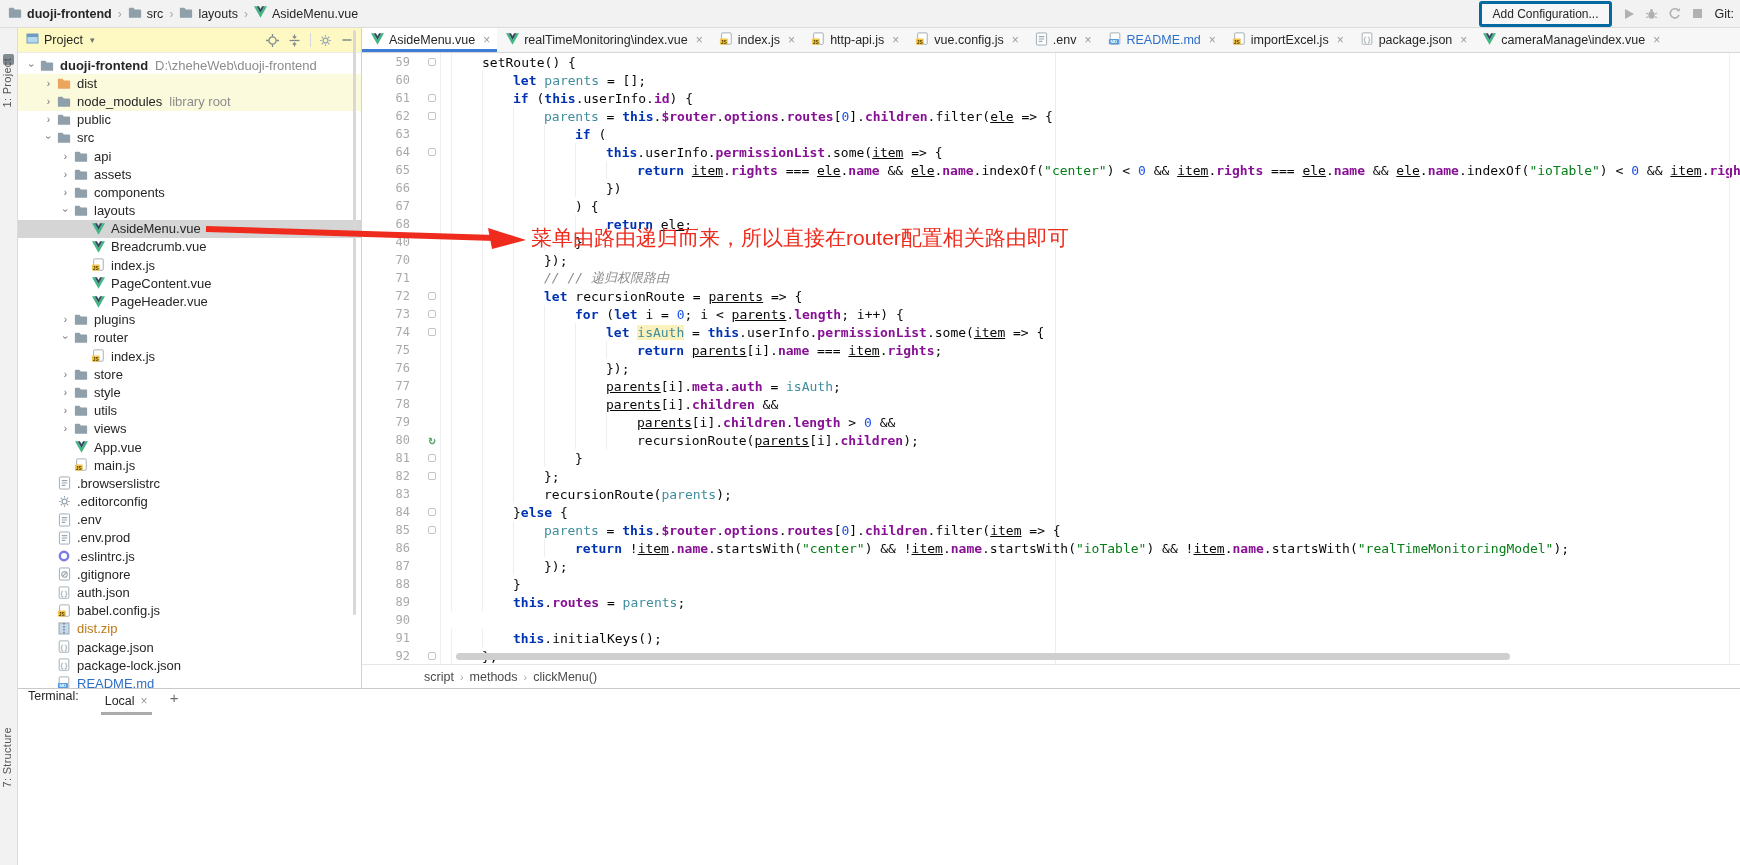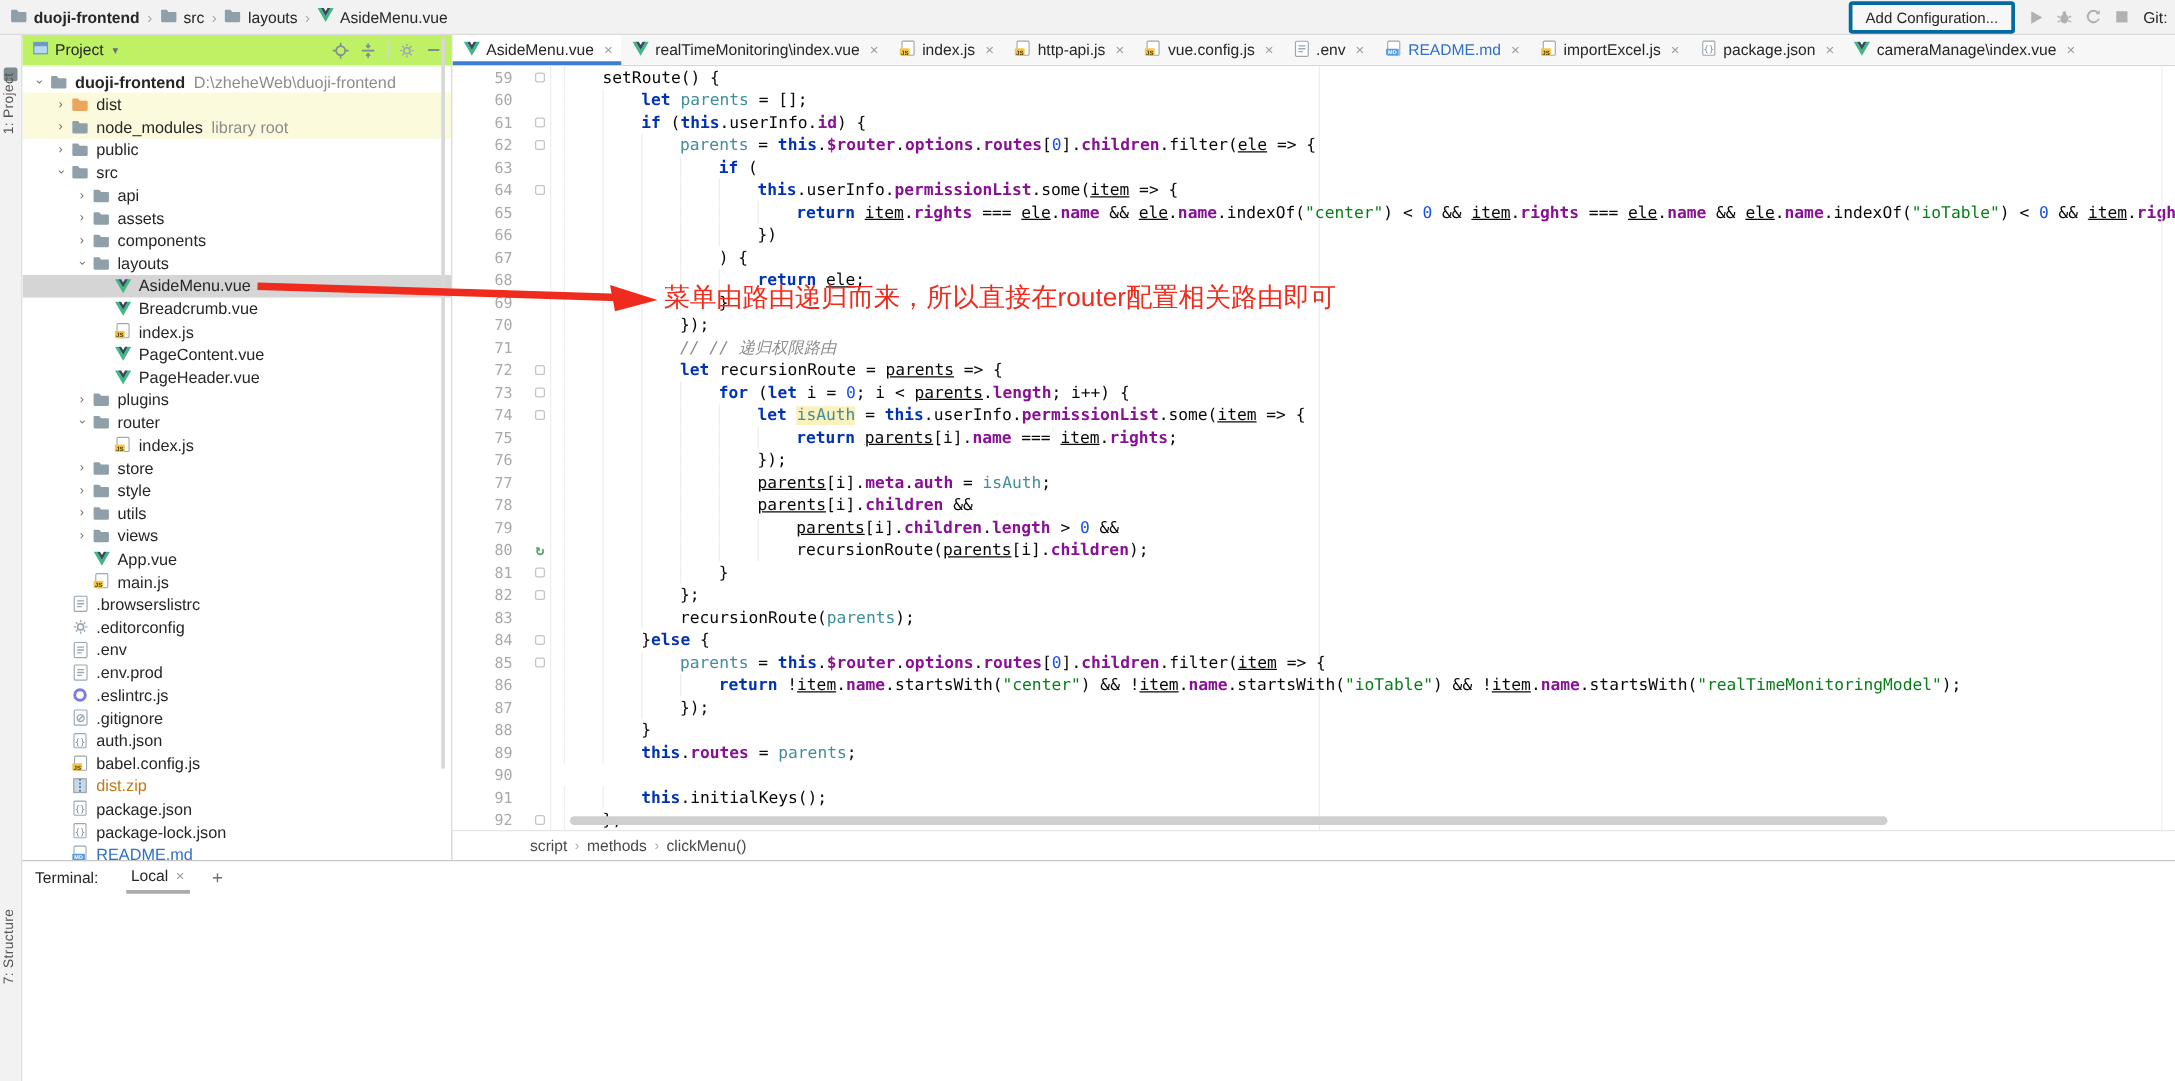--- a/index.html
+++ b/index.html
@@ -30,21 +30,21 @@
   .strip-label.top { top:30px; }
   .strip-label.bottom { bottom:78px; }
   .strip-ic { position:absolute; left:3px; top:26px; width:11px; height:11px; background:#7f8b91; border-radius:2px; }
 
   
   .workspace { position:absolute; left:18px; top:28px; right:0; bottom:177px; display:flex; }
 
   
   .project { width:344px; min-width:344px; background:#ffffff; border-right:1px solid #d1d1d1;
     display:flex; flex-direction:column; position:relative; }
-  .proj-header { height:25px; display:flex; align-items:center; padding:0 6px 0 8px; background:#bef264;
+  .proj-header { height:25px; display:flex; align-items:center; padding:0 6px 0 8px; background:#fef9c3;
     font-size:12.5px; color:#262626; border-bottom:1px solid #ececec; }
   .proj-title { display:flex; align-items:center; gap:5px; cursor:pointer; }
   .proj-caret { font-size:9px; color:#6e6e6e; margin-left:2px; }
   .proj-sp { flex:1; }
   .ph-ic { width:16px; height:16px; display:inline-flex; align-items:center; justify-content:center;
     margin-left:6px; cursor:pointer; }
   .ph-div { width:1px; height:14px; background:#d6d6d6; margin-left:8px; }
   .tree { flex:1; overflow:hidden; padding-top:3px; position:relative; font-size:13px; color:#262626; }
   .trow { height:18.2px; display:flex; align-items:center; white-space:nowrap; cursor:pointer; }
   .trow .chev { width:11px; display:inline-flex; justify-content:center; font-size:10px; color:#6e6e6e;
@@ -90,21 +90,21 @@
   .vscroll { position:absolute; right:0; top:0; bottom:0; width:11px; border-left:1px solid #f0f0f0; cursor:pointer; }
 
   .ebreadcrumb { height:24px; flex:none; border-top:1px solid #e6e6e6; background:#fff; display:flex;
     align-items:center; padding-left:62px; font-size:12.5px; color:#4a4a4a; gap:6px; }
   .eb-sep { color:#a8a8a8; font-size:11px; }
   .eb-item { cursor:pointer; }
 
   
   .terminal { position:absolute; left:18px; right:0; bottom:0; height:177px; background:#fff;
     border-top:1px solid #c9c9c9; }
-  .term-header { height:26px; display:flex; align-items:center; padding-left:10px; font-size:12.5px;
+  .term-header { height:26px; display:flex; align-items:flex-start; padding-left:10px; font-size:12.5px;
     color:#262626; }
   .term-title { margin-right:22px; }
   .term-tab { display:flex; align-items:center; gap:6px; padding:5px 4px 4px; border-bottom:3px solid #ababab;
     cursor:pointer; }
   .term-tab .tclose { color:#9a9a9a; font-size:12px; }
   .term-plus { margin-left:18px; font-size:15px; color:#6e6e6e; cursor:pointer; }
   .term-body { padding:22px 0 0 12px; font-family:"DejaVu Sans Mono", monospace; font-size:13px;
     color:#1f1f1f; line-height:22px; }
   .tcmd { color:#2e7bc4; cursor:pointer; }
 
@@ -667,21 +667,21 @@
             <div class="crow"><span class="ln">59</span><span class="gmark"><span class="foldbox"></span></span><span class="ccode"><span class="ig"></span><span class="sd">setRoute() {</span></span></div>
             <div class="crow"><span class="ln">60</span><span class="gmark"></span><span class="ccode"><span class="ig"></span><span class="ig"></span><span class="sk">let </span><span class="st">parents</span><span class="sd"> = [];</span></span></div>
             <div class="crow"><span class="ln">61</span><span class="gmark"><span class="foldbox"></span></span><span class="ccode"><span class="ig"></span><span class="ig"></span><span class="sk">if </span><span class="sd">(</span><span class="sk">this</span><span class="sd">.userInfo.</span><span class="sp">id</span><span class="sd">) {</span></span></div>
             <div class="crow"><span class="ln">62</span><span class="gmark"><span class="foldbox"></span></span><span class="ccode"><span class="ig"></span><span class="ig"></span><span class="ig"></span><span class="st">parents</span><span class="sd"> = </span><span class="sk">this</span><span class="sd">.</span><span class="sp">$router</span><span class="sd">.</span><span class="sp">options</span><span class="sd">.</span><span class="sp">routes</span><span class="sd">[</span><span class="sn">0</span><span class="sd">].</span><span class="sp">children</span><span class="sd">.filter(</span><span class="su">ele</span><span class="sd"> =&gt; {</span></span></div>
             <div class="crow"><span class="ln">63</span><span class="gmark"></span><span class="ccode"><span class="ig"></span><span class="ig"></span><span class="ig"></span><span class="ig"></span><span class="sk">if</span><span class="sd"> (</span></span></div>
             <div class="crow"><span class="ln">64</span><span class="gmark"><span class="foldbox"></span></span><span class="ccode"><span class="ig"></span><span class="ig"></span><span class="ig"></span><span class="ig"></span><span class="ig"></span><span class="sk">this</span><span class="sd">.userInfo.</span><span class="sp">permissionList</span><span class="sd">.some(</span><span class="su">item</span><span class="sd"> =&gt; {</span></span></div>
             <div class="crow"><span class="ln">65</span><span class="gmark"></span><span class="ccode"><span class="ig"></span><span class="ig"></span><span class="ig"></span><span class="ig"></span><span class="ig"></span><span class="ig"></span><span class="sk">return </span><span class="su">item</span><span class="sd">.</span><span class="sp">rights</span><span class="sd"> === </span><span class="su">ele</span><span class="sd">.</span><span class="sp">name</span><span class="sd"> &amp;&amp; </span><span class="su">ele</span><span class="sd">.</span><span class="sp">name</span><span class="sd">.indexOf(</span><span class="ss">"center"</span><span class="sd">) &lt; </span><span class="sn">0</span><span class="sd"> &amp;&amp; </span><span class="su">item</span><span class="sd">.</span><span class="sp">rights</span><span class="sd"> === </span><span class="su">ele</span><span class="sd">.</span><span class="sp">name</span><span class="sd"> &amp;&amp; </span><span class="su">ele</span><span class="sd">.</span><span class="sp">name</span><span class="sd">.indexOf(</span><span class="ss">"ioTable"</span><span class="sd">) &lt; </span><span class="sn">0</span><span class="sd"> &amp;&amp; </span><span class="su">item</span><span class="sd">.</span><span class="sp">rights</span></span></div>
             <div class="crow"><span class="ln">66</span><span class="gmark"></span><span class="ccode"><span class="ig"></span><span class="ig"></span><span class="ig"></span><span class="ig"></span><span class="ig"></span><span class="sd">})</span></span></div>
             <div class="crow"><span class="ln">67</span><span class="gmark"></span><span class="ccode"><span class="ig"></span><span class="ig"></span><span class="ig"></span><span class="ig"></span><span class="sd">) {</span></span></div>
             <div class="crow"><span class="ln">68</span><span class="gmark"></span><span class="ccode"><span class="ig"></span><span class="ig"></span><span class="ig"></span><span class="ig"></span><span class="ig"></span><span class="sk">return </span><span class="su">ele</span><span class="sd">;</span></span></div>
-            <div class="crow"><span class="ln">69</span><span class="gmark"></span><span class="ccode"><span class="ig"></span><span class="ig"></span><span class="ig"></span><span class="ig"></span><span class="sd">}</span></span></div>
+            <div class="crow"><span class="ln">40</span><span class="gmark"></span><span class="ccode"><span class="ig"></span><span class="ig"></span><span class="ig"></span><span class="ig"></span><span class="sd">}</span></span></div>
             <div class="crow"><span class="ln">70</span><span class="gmark"></span><span class="ccode"><span class="ig"></span><span class="ig"></span><span class="ig"></span><span class="sd">});</span></span></div>
             <div class="crow"><span class="ln">71</span><span class="gmark"></span><span class="ccode"><span class="ig"></span><span class="ig"></span><span class="ig"></span><span class="sc">// // 递归权限路由</span></span></div>
             <div class="crow"><span class="ln">72</span><span class="gmark"><span class="foldbox"></span></span><span class="ccode"><span class="ig"></span><span class="ig"></span><span class="ig"></span><span class="sk">let </span><span class="sd">recursionRoute = </span><span class="su">parents</span><span class="sd"> =&gt; {</span></span></div>
             <div class="crow"><span class="ln">73</span><span class="gmark"><span class="foldbox"></span></span><span class="ccode"><span class="ig"></span><span class="ig"></span><span class="ig"></span><span class="ig"></span><span class="sk">for </span><span class="sd">(</span><span class="sk">let </span><span class="sd">i = </span><span class="sn">0</span><span class="sd">; i &lt; </span><span class="su">parents</span><span class="sd">.</span><span class="sp">length</span><span class="sd">; i++) {</span></span></div>
             <div class="crow"><span class="ln">74</span><span class="gmark"><span class="foldbox"></span></span><span class="ccode"><span class="ig"></span><span class="ig"></span><span class="ig"></span><span class="ig"></span><span class="ig"></span><span class="sk">let </span><span class="shl">isAuth</span><span class="sd"> = </span><span class="sk">this</span><span class="sd">.userInfo.</span><span class="sp">permissionList</span><span class="sd">.some(</span><span class="su">item</span><span class="sd"> =&gt; {</span></span></div>
             <div class="crow"><span class="ln">75</span><span class="gmark"></span><span class="ccode"><span class="ig"></span><span class="ig"></span><span class="ig"></span><span class="ig"></span><span class="ig"></span><span class="ig"></span><span class="sk">return </span><span class="su">parents</span><span class="sd">[i].</span><span class="sp">name</span><span class="sd"> === </span><span class="su">item</span><span class="sd">.</span><span class="sp">rights</span><span class="sd">;</span></span></div>
             <div class="crow"><span class="ln">76</span><span class="gmark"></span><span class="ccode"><span class="ig"></span><span class="ig"></span><span class="ig"></span><span class="ig"></span><span class="ig"></span><span class="sd">});</span></span></div>
             <div class="crow"><span class="ln">77</span><span class="gmark"></span><span class="ccode"><span class="ig"></span><span class="ig"></span><span class="ig"></span><span class="ig"></span><span class="ig"></span><span class="su">parents</span><span class="sd">[i].</span><span class="sp">meta</span><span class="sd">.</span><span class="sp">auth</span><span class="sd"> = </span><span class="st">isAuth</span><span class="sd">;</span></span></div>
             <div class="crow"><span class="ln">78</span><span class="gmark"></span><span class="ccode"><span class="ig"></span><span class="ig"></span><span class="ig"></span><span class="ig"></span><span class="ig"></span><span class="su">parents</span><span class="sd">[i].</span><span class="sp">children</span><span class="sd"> &amp;&amp;</span></span></div>
             <div class="crow"><span class="ln">79</span><span class="gmark"></span><span class="ccode"><span class="ig"></span><span class="ig"></span><span class="ig"></span><span class="ig"></span><span class="ig"></span><span class="ig"></span><span class="su">parents</span><span class="sd">[i].</span><span class="sp">children</span><span class="sd">.</span><span class="sp">length</span><span class="sd"> &gt; </span><span class="sn">0</span><span class="sd"> &amp;&amp;</span></span></div>

